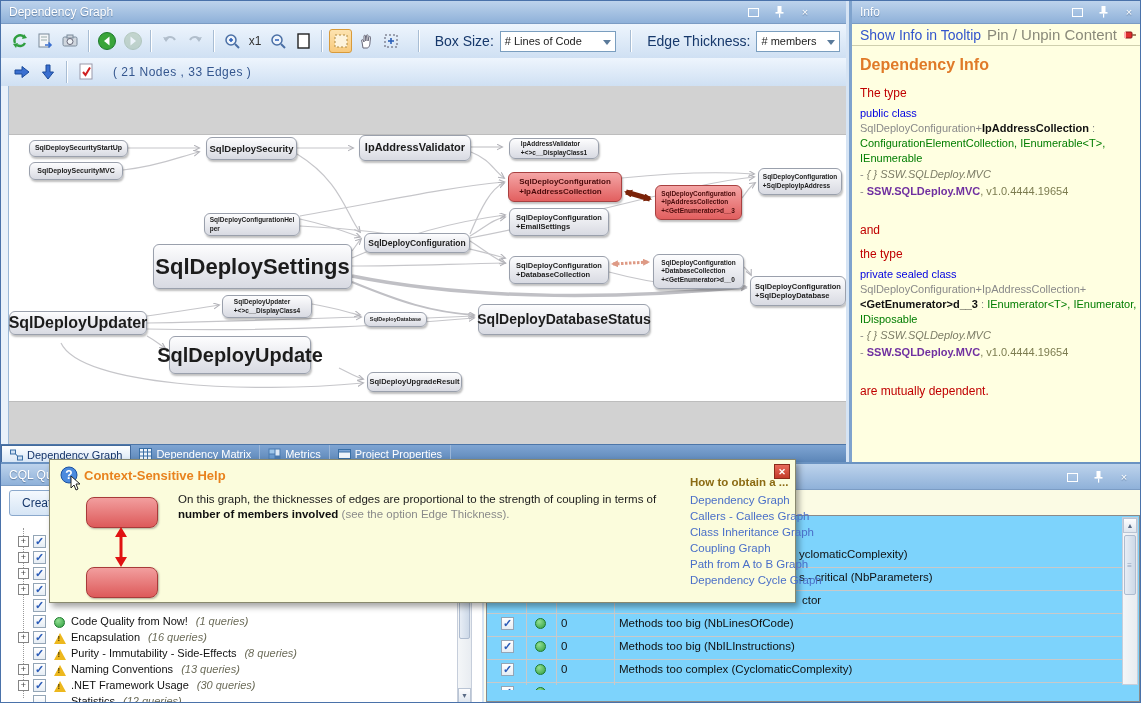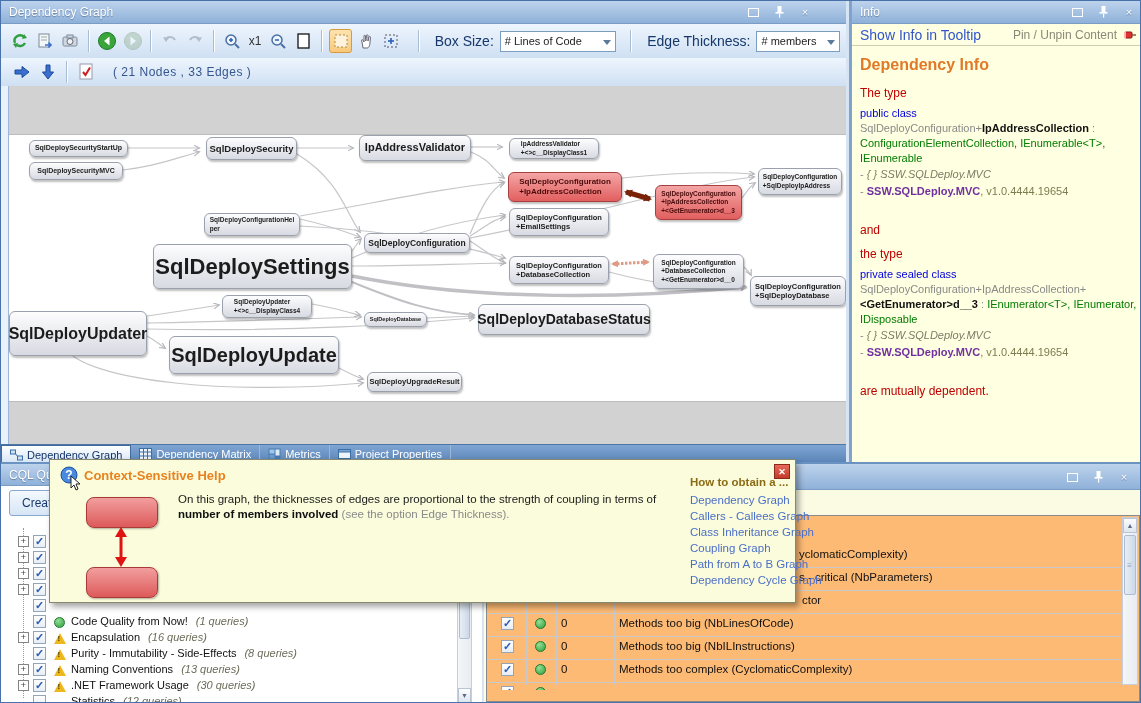--- a/index.html
+++ b/index.html
@@ -36,21 +36,21 @@
   
   #tabstrip{position:absolute;left:0;top:443px;width:845px;height:18px;background:linear-gradient(#7fa5d3,#5a84b6);display:flex;align-items:stretch;border-top:1px solid #4d76a8;}
   .tab{display:flex;align-items:center;gap:4px;padding:0 8px;font-size:11px;color:#fff;border-right:1px solid #9ab6d8;}
   .tab.active{background:linear-gradient(#fdfeff,#d6e5f5);color:#14346a;border:1px solid #436a9c;border-bottom:none;}
   .tabicon{width:13px;height:12px;flex:0 0 auto;}
   
   #info{position:absolute;left:848px;top:0;width:293px;height:461px;background:#ffffe1;border-left:3px solid #7fa3cd;box-sizing:content-box;}
   #info .titlebar{left:0;right:0;}
   #info-sub{position:absolute;left:0;right:0;top:23px;height:22px;background:#ffffe1;border-bottom:1px solid #cfcfae;display:flex;align-items:center;padding:0 8px;box-sizing:border-box;}
   #info-sub .link{font-size:14px;color:#3355cc;}
-  #info-sub .pinlab{font-size:12px;color:#8a8a7a;margin-left:auto;margin-right:6px;}
+  #info-sub .pinlab{font-size:15px;color:#8a8a7a;margin-left:auto;margin-right:6px;}
   #info-blocks{position:absolute;left:0;top:45px;right:0;bottom:0;padding:6px 8px;overflow:hidden;box-sizing:border-box;}
   .blk{margin:4px 0;}
   .blk-h{font-size:16px;font-weight:bold;color:#e07a28;margin:4px 0 12px;}
   .blk-red{font-size:12px;color:#c00000;margin:10px 0 6px;}
   .blk-code{font-size:11px;line-height:1.35;color:#777;white-space:pre-wrap;margin:2px 0;}
   .blk.gap{margin-top:24px;}
   .p-kw{color:#0000e0;}
   .p-gray{color:#8a8a8a;}
   .p-b{color:#111;font-weight:bold;}
   .p-grn{color:#007d00;}
@@ -79,21 +79,21 @@
   
   .sb-track{background:linear-gradient(90deg,#f4f6f8,#e8ecf1);border:1px solid #c6cedb;box-sizing:border-box;}
   .sb-btn{position:absolute;background:linear-gradient(#fdfdfe,#dfe6ef);border:1px solid #b9c4d4;color:#5a6b85;font-size:7px;
     display:flex;align-items:center;justify-content:center;box-sizing:border-box;}
   .sb-thumb{position:absolute;background:linear-gradient(90deg,#e7edf5,#cdd9e8);border:1px solid #aebcd0;border-radius:2px;box-sizing:border-box;}
   #bl-vscroll{position:absolute;left:456px;top:483px;width:15px;height:220px;}
   
   #br-panel{position:absolute;left:483px;top:461px;width:658px;height:242px;background:#fdfdec;border-top:2px solid #6b93c2;box-sizing:border-box;}
   #br-panel .titlebar{height:26px;}
   #br-strip{position:absolute;left:0;right:0;top:26px;height:25px;background:#fbfbe4;border-bottom:1px solid #d8d8c0;}
-  #rules-table{position:absolute;left:2px;right:2px;top:51px;bottom:2px;background:#fdba74;border:1px solid #8a8a8a;overflow:hidden;box-sizing:border-box;}
+  #rules-table{position:absolute;left:2px;right:2px;top:51px;bottom:2px;background:#7dd3fc;border:1px solid #8a8a8a;overflow:hidden;box-sizing:border-box;}
   .rrow{position:absolute;left:0;right:17px;height:23px;border-bottom:1px solid #c9c9c9;font-size:11.5px;color:#111;}
   .rrow .cb{left:14px;top:4px;}
   .rrow .rdot{position:absolute;left:48px;top:5px;}
   .rrow .rval{position:absolute;left:74px;top:4px;}
   .rrow .rlab{position:absolute;left:132px;top:4px;white-space:nowrap;}
   .colline{position:absolute;top:0;bottom:16px;width:1px;background:#c9c9c9;}
   #br-vscroll{position:absolute;right:1px;top:1px;width:16px;bottom:16px;}
   #br-hscroll{position:absolute;left:0px;bottom:1px;height:15px;right:18px;}
   .grip{letter-spacing:1px;color:#8fa2bc;font-size:8px;display:flex;align-items:center;justify-content:center;height:100%;}
   
@@ -333,24 +333,24 @@
           <div class="gnode" style="left: 152px; top: 158px; width: 199px; height: 45px; font-size: 22px;">SqlDeploySettings</div>
           <div class="gnode" style="left: 508px; top: 170px; width: 100px; height: 28px; font-size: 7.5px;">SqlDeployConfiguration
 +DatabaseCollection</div>
           <div class="gnode" style="left: 652px; top: 168px; width: 91px; height: 35px; font-size: 6.5px;">SqlDeployConfiguration
 +DatabaseCollection
 +&lt;GetEnumerator&gt;d__0</div>
           <div class="gnode" style="left: 749px; top: 190px; width: 96px; height: 30px; font-size: 7.5px;">SqlDeployConfiguration
 +SqlDeployDatabase</div>
           <div class="gnode" style="left: 221px; top: 209px; width: 90px; height: 23px; font-size: 6.5px;">SqlDeployUpdater
 +&lt;&gt;c__DisplayClass4</div>
-          <div class="gnode" style="left: 8px; top: 225px; width: 138px; height: 45px; font-size: 16px;">SqlDeployUpdater</div>
+          <div class="gnode" style="left: 8px; top: 225px; width: 138px; height: 24px; font-size: 16px;">SqlDeployUpdater</div>
           <div class="gnode" style="left: 363px; top: 226px; width: 63px; height: 15px; font-size: 5.5px;">SqlDeployDatabase</div>
           <div class="gnode" style="left: 477px; top: 218px; width: 172px; height: 31px; font-size: 14px;">SqlDeployDatabaseStatus</div>
-          <div class="gnode" style="left: 168px; top: 250px; width: 170px; height: 38px; font-size: 20px;">SqlDeployUpdate</div>
+          <div class="gnode" style="left: 168px; top: 250px; width: 142px; height: 38px; font-size: 20px;">SqlDeployUpdate</div>
           <div class="gnode" style="left: 366px; top: 286px; width: 95px; height: 20px; font-size: 7.5px;">SqlDeployUpgradeResult</div>
         </div>
     </div>
 
     <div id="tabstrip">
       <div class="tab active">
         <svg class="tabicon" viewBox="0 0 13 12">
             <rect x="0.5" y="1" width="5" height="4" fill="#cfe0f3" stroke="#3a6fa5"></rect>
             <rect x="7.5" y="7" width="5" height="4" fill="#cfe0f3" stroke="#3a6fa5"></rect>
             <line x1="5" y1="4" x2="8" y2="8" stroke="#3a6fa5"></line>

